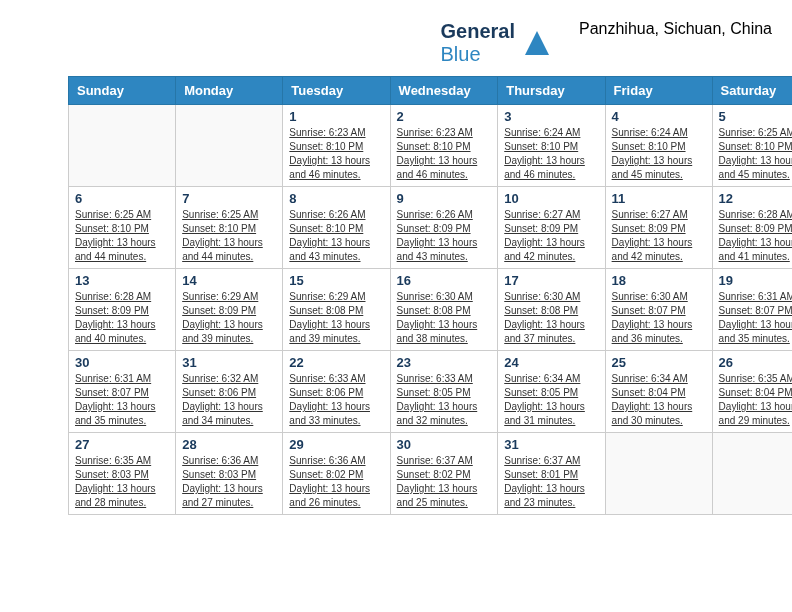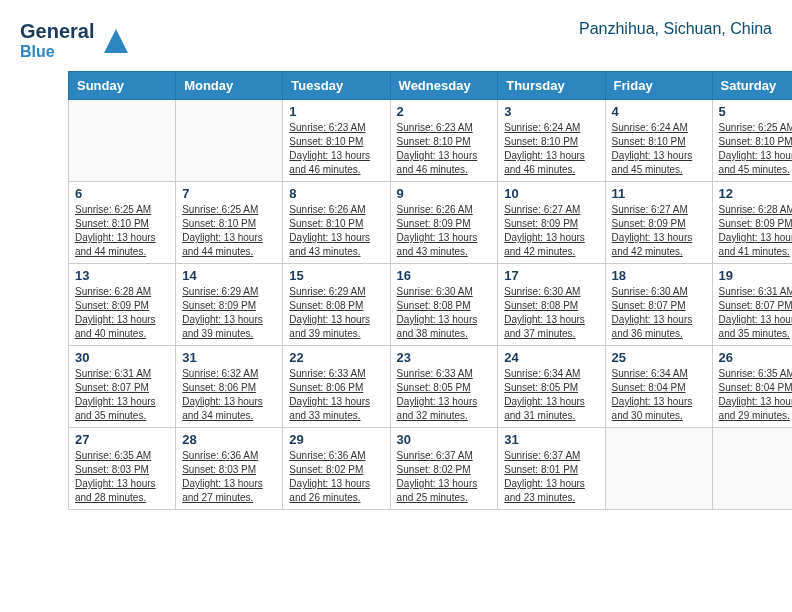--- a/index.html
+++ b/index.html
@@ -5,56 +5,56 @@
     * { box-sizing: border-box; margin: 0; padding: 0; }
     body {
       font-family: Arial, sans-serif;
       background: #fff;
       width: 792px;
       min-height: 612px;
       padding: 20px;
     }
     .header {
       display: flex;
-      justify-content: space-between;
+      justify-content: flex-end;
       align-items: flex-start;
       margin-bottom: 10px;
+      gap: 28px;
     }
     .logo-wrapper {
       display: flex;
       align-items: center;
       gap: 4px;
     }
     .logo-block {
       display: flex;
       flex-direction: column;
     }
     .logo-general {
       font-size: 20px;
       font-weight: bold;
       color: #1a3a5c;
     }
     .logo-blue {
-      font-size: 16px;
-      font-weight: bold;
+      font-size: 20px;
+      font-weight: normal;
       color: #2e86c1;
     }
     .title-block {
       text-align: right;
     }
     .title-month {
       font-size: 42px;
       font-weight: bold;
       color: #1a3a5c;
       line-height: 1.1;
     }
     .title-location {
       font-size: 16px;
-      color: #0c4a6e;
-      margin-left: 12px;
+      color: #000000;
     }
     .calendar {
       width: 100%;
       border-collapse: collapse;
       border: 1px solid #ccc;
       margin-left: 48px;
     }
     .calendar th {
       background: #2e86c1;
       color: #fff;

